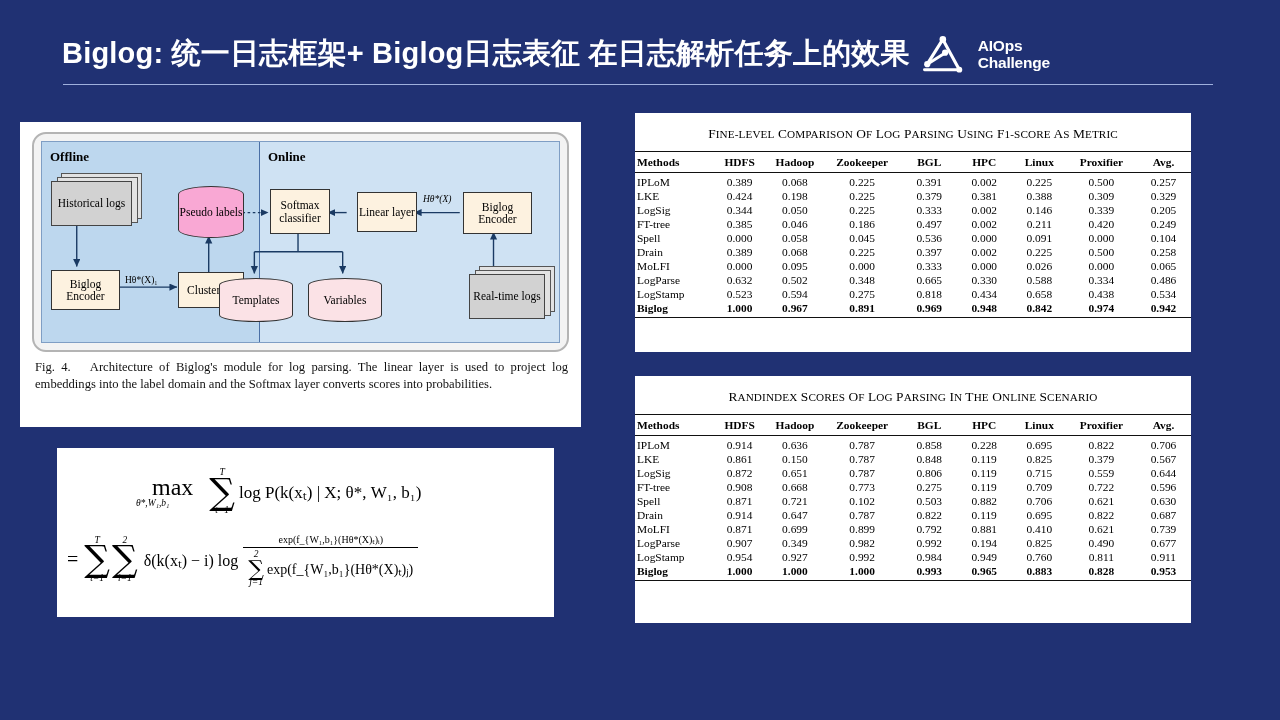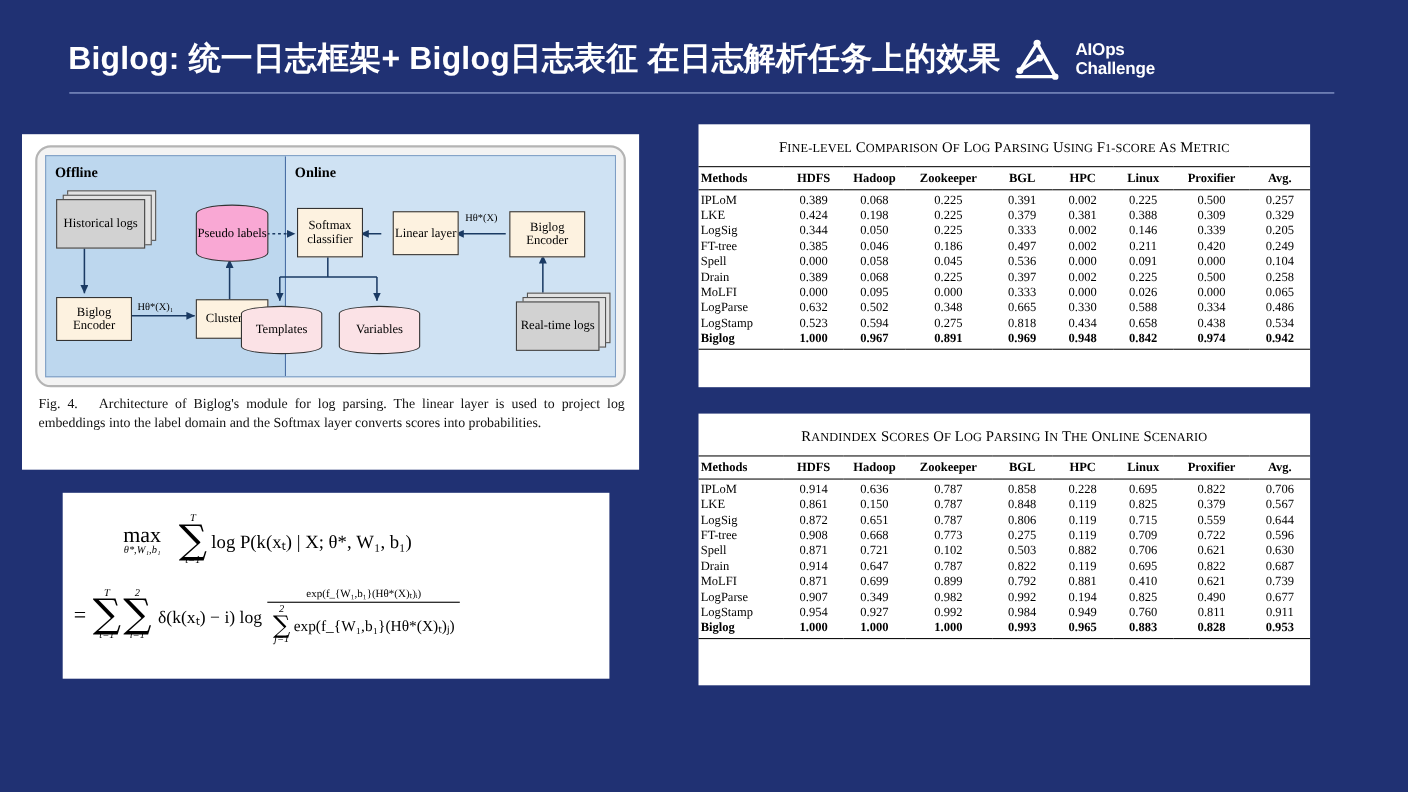--- a/index.html
+++ b/index.html
@@ -265,21 +265,21 @@
         </div>
 
         <div class="node node-rect" style="left:228px; top:47px; width:60px; height:45px;">
           <span>Softmax classifier</span>
         </div>
 
         <div class="node node-rect" style="left:315px; top:50px; width:60px; height:40px;">
           <span>Linear layer</span>
         </div>
 
-        <div class="edge-lbl" style="left:381px; top:52px;">Hθ*(X)</div>
+        <div class="edge-lbl" style="left:381px; top:52px;font-style:italic;">Hθ*(X)</div>
 
         <div class="node node-rect" style="left:421px; top:50px; width:69px; height:42px;">
           <span>Biglog Encoder</span>
         </div>
 
         <div class="doc-stack" style="left:437px; top:124px; width:76px; height:46px;"></div>
         <div class="doc-stack" style="left:433px; top:128px; width:76px; height:46px;"></div>
         <div class="node node-doc" style="left:427px; top:132px; width:76px; height:45px;">
           <span>Real-time logs</span>
         </div>
@@ -297,21 +297,21 @@
       <span class="fig-no">Fig. 4.</span>
       &nbsp;&nbsp;<span>Architecture of Biglog's module for log parsing. The linear layer is used to project log embeddings into the label domain and the Softmax layer converts scores into probabilities.</span>
     </div>
   </div>
 
   <div class="panel" id="formula-panel">
     <div class="f-wrap">
 
       <div class="frow" style="left:55px; top:20px;">
         <span class="opstack" style="margin-right:16px;">
-          <span style="font-size:20px;">max</span>
+          <span style="font-size:24px;margin-left:40px;">max</span>
           <span class="lim">θ*,W₁,b₁</span>
         </span>
         <span class="opstack" style="margin-right:4px;">
           <span class="lim">T</span>
           <span class="bigop">∑</span>
           <span class="lim">t=1</span>
         </span>
         <span style="font-size:17px;">log P(k(xₜ) | X; θ*, W₁, b₁)</span>
       </div>
 

